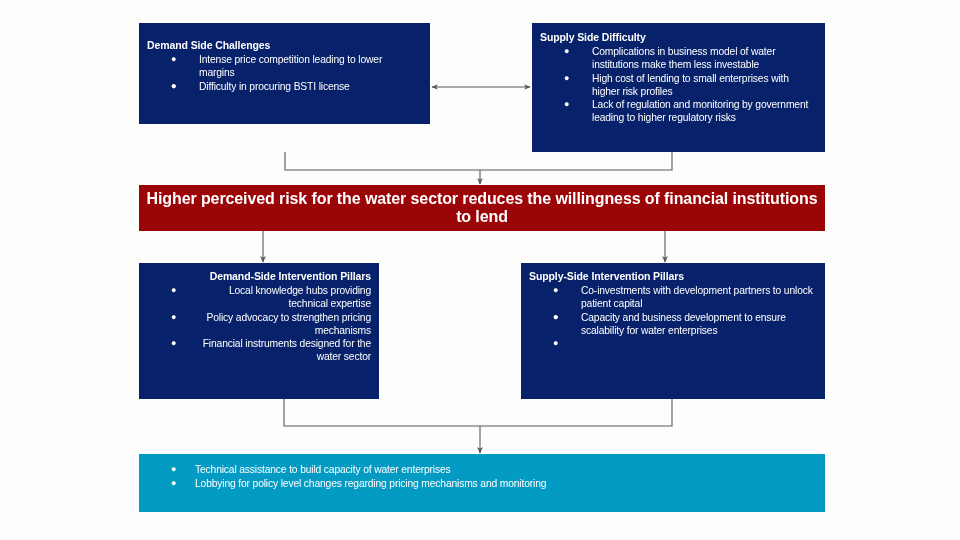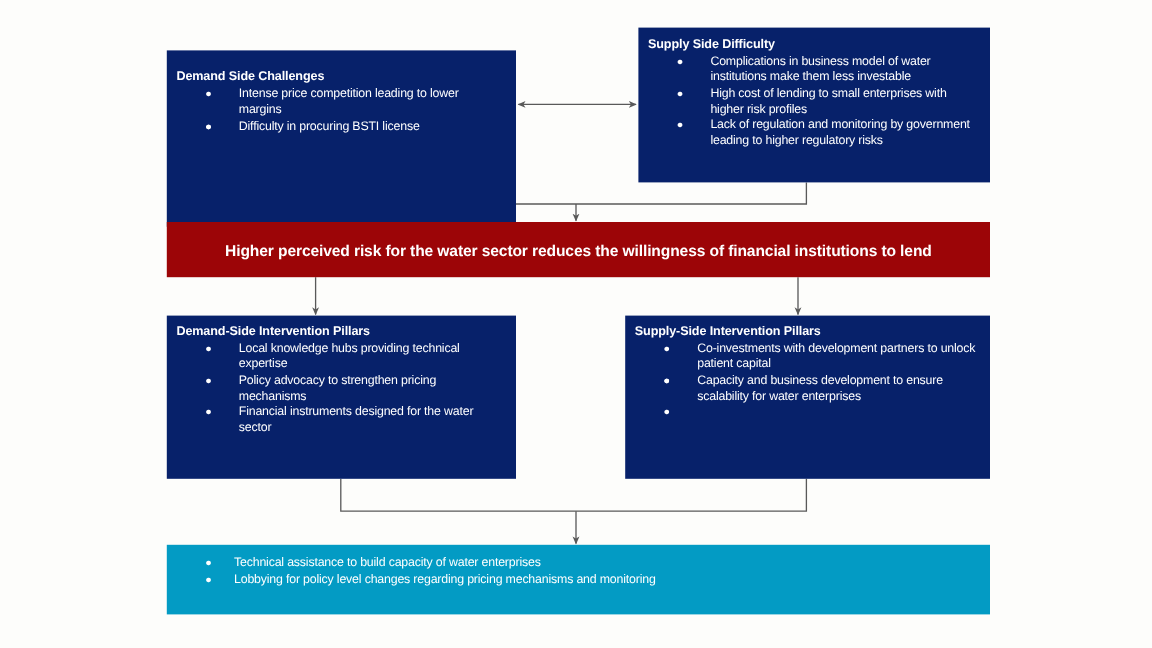--- a/index.html
+++ b/index.html
@@ -44,30 +44,30 @@
   }
   .bullets li .bullet-dot{
     position:absolute;
     left:24px;
     top:0;
     font-size:9px;
     line-height:1.42;
   }
 
   
-  #demand-challenges{left:139px;top:23px;width:291px;height:147px;padding:16px 10px 0 8px;margin-top:19px;}
+  #demand-challenges{left:139px;top:23px;width:291px;height:101px;padding:16px 10px 0 8px;}
   
   #supply-challenges{left:532px;top:23px;width:293px;height:129px;padding:8px 8px 0 8px;}
   
   #risk-banner{left:139px;top:185px;width:686px;height:46px;display:flex;align-items:center;justify-content:center;}
   #risk-banner .banner-text{
-    font-weight:bold;font-size:13px;letter-spacing:-0.1px;text-align:center;
+    font-weight:bold;font-size:16px;letter-spacing:-0.1px;text-align:center;
   }
   
-  #demand-pillars{left:139px;top:263px;width:291px;height:136px;padding:7px 8px 0 8px;}
+  #demand-pillars{left:139px;top:263px;width:240px;height:136px;padding:7px 8px 0 8px;text-align:right;}
   
   #supply-pillars{left:521px;top:263px;width:304px;height:136px;padding:7px 8px 0 8px;}
   
   #blended-finance{left:139px;top:454px;width:686px;height:58px;padding:8px 8px 0 8px;}
   #blended-finance .bullets li{padding-left:48px;}
   #blended-finance .bullets li .bullet-dot{left:24px;}
 
   
   svg#links{position:absolute;left:0;top:0;width:960px;height:540px;pointer-events:none;}
   .ln{stroke:#595959;stroke-width:1.1px;fill:none;}

